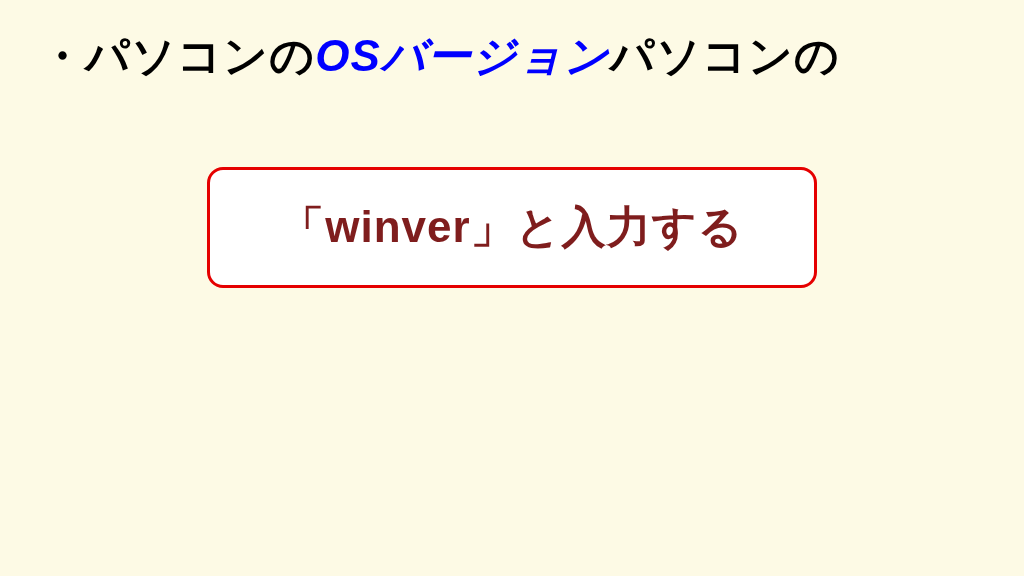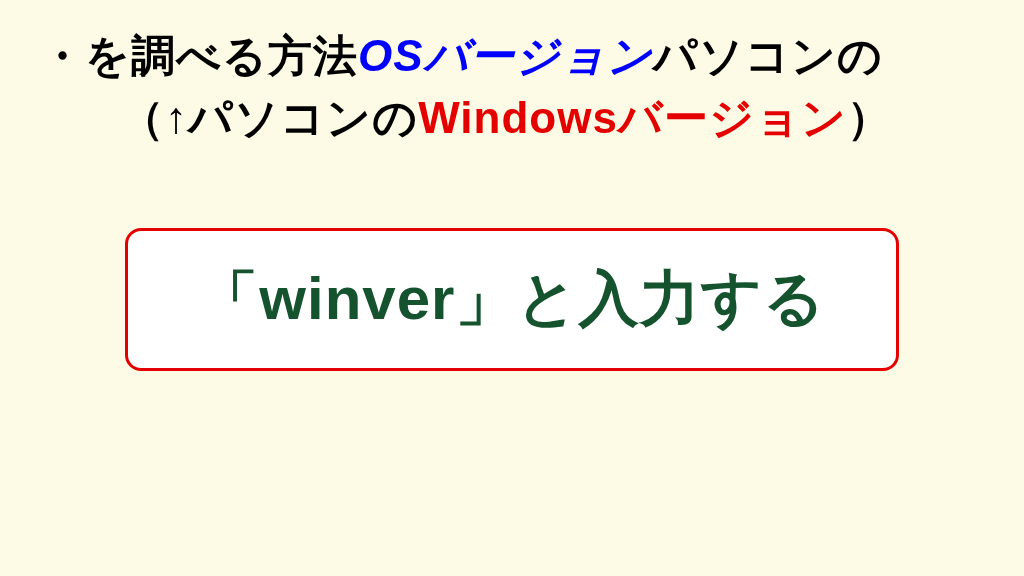--- a/index.html
+++ b/index.html
@@ -46,34 +46,31 @@
     .instruction-box {
       background-color: #ffffff;
       border: 3px solid #e50000;
       border-radius: 16px;
       padding: 28px 70px;
       display: flex;
       align-items: center;
       justify-content: center;
     }
     .instruction-text {
-      font-size: 60px;
-      color: #14532d;
+      font-size: 44px;
+      color: #7f1d1d;
       font-weight: bold;
       letter-spacing: 1px;
     }
   </style>
 </head>
 <body>
 
 <div class="container">
   <div class="heading-line1">
-    <span>・を調べる方法</span><span class="text-blue-os">OSバージョン</span><span>パソコンの</span>
-  </div>
-  <div class="heading-line2">
-    <span>（↑パソコンの</span><span class="text-red-windows">Windowsバージョン</span><span>）</span>
+    <span>・パソコンの</span><span class="text-blue-os">OSバージョン</span><span>パソコンの</span>
   </div>
   <div class="box-area">
     <div class="instruction-box">
       <span class="instruction-text">「winver」と入力する</span>
     </div>
   </div>
 </div>
 
 </body></html>

